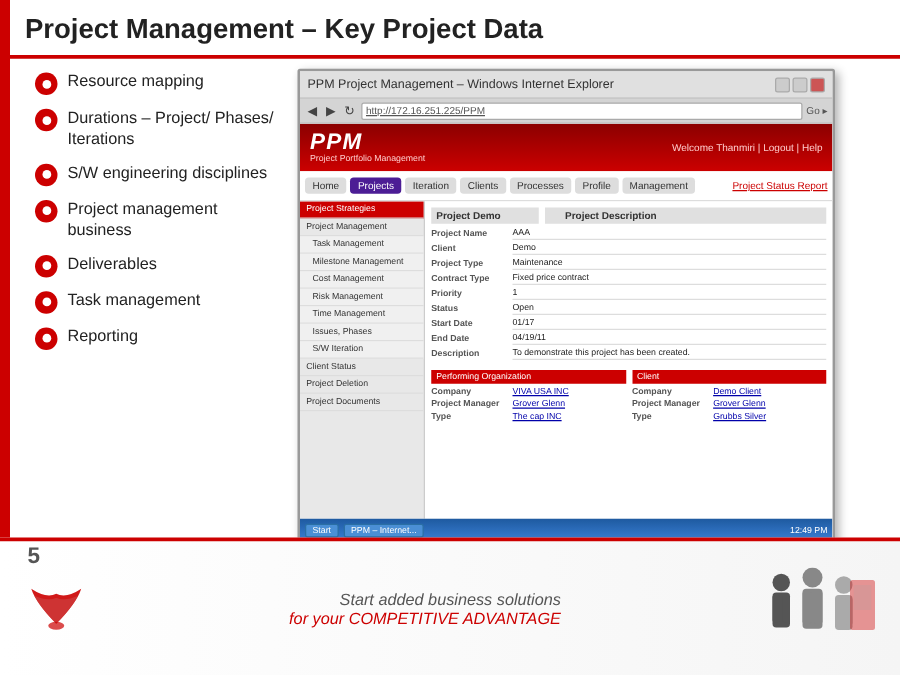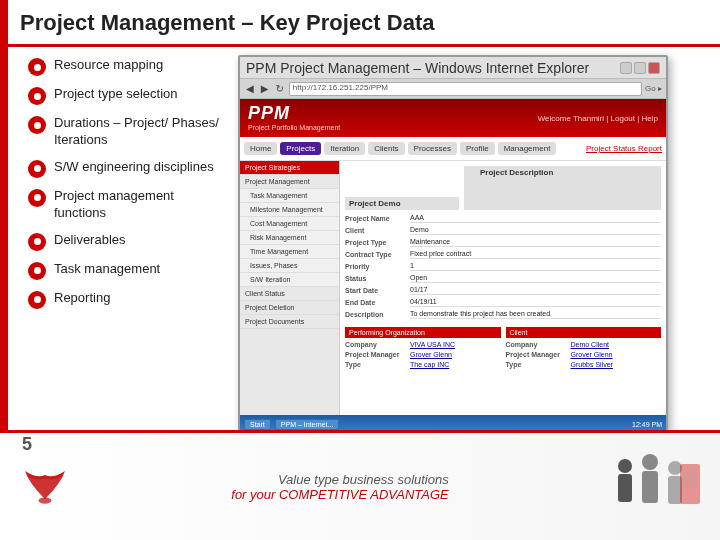--- a/index.html
+++ b/index.html
@@ -113,21 +113,21 @@
       background: #e0e0e0;
       height: 22px;
       display: flex;
       align-items: center;
       padding: 0 6px;
       border-bottom: 1px solid #bbb;
       gap: 4px;
     }
 
     .browser-titlebar-text {
-      font-size: 14px;
+      font-size: 10px;
       color: #333;
       flex: 1;
     }
 
     .browser-close-btns {
       display: flex;
       gap: 2px;
     }
 
     .browser-btn {
@@ -151,20 +151,22 @@
     .address-bar {
       flex: 1;
       height: 14px;
       background: #fff;
       border: 1px solid #aaa;
       border-radius: 2px;
       font-size: 8px;
       color: #555;
       padding: 0 3px;
       display: flex;
+      align-items: center;
+      text-decoration: underline;
     }
 
     .browser-nav-btn {
       font-size: 10px;
       color: #444;
       cursor: pointer;
       padding: 0 2px;
     }
 
     
@@ -412,36 +414,32 @@
     <h1>Project Management – Key Project Data</h1>
   </div>
 
   <div class="main-content" style="padding-left:8px;">
 
     <div class="left-panel">
       <ul class="bullet-list">
         <li>
           <span class="bullet-dot"></span>
           <span class="bullet-text">Resource mapping</span>
-        </li>
-        <li>
-          <span class="bullet-dot"></span>
-          <span class="bullet-text">Project type selection</span>
         </li>
         <li>
           <span class="bullet-dot"></span>
           <span class="bullet-text">Durations – Project/ Phases/ Iterations</span>
         </li>
         <li>
           <span class="bullet-dot"></span>
           <span class="bullet-text">S/W engineering disciplines</span>
         </li>
         <li>
           <span class="bullet-dot"></span>
-          <span class="bullet-text">Project management functions</span>
+          <span class="bullet-text">Project management business</span>
         </li>
         <li>
           <span class="bullet-dot"></span>
           <span class="bullet-text">Deliverables</span>
         </li>
         <li>
           <span class="bullet-dot"></span>
           <span class="bullet-text">Task management</span>
         </li>
         <li>
@@ -509,21 +507,21 @@
               <div class="ppm-sidebar-item sub">Issues, Phases</div>
               <div class="ppm-sidebar-item sub">S/W Iteration</div>
               <div class="ppm-sidebar-item">Client Status</div>
               <div class="ppm-sidebar-item">Project Deletion</div>
               <div class="ppm-sidebar-item">Project Documents</div>
             </div>
 
             <div class="ppm-content">
 
               <div style="display:flex; gap:5px; margin-bottom:4px;">
-                <div style="width:114px; font-size:8px; font-weight:bold; color:#333; background:#e0e0e0; padding:2px 4px;margin-top:31px;">Project Demo</div>
+                <div style="width:86px; font-size:8px; font-weight:bold; color:#333; background:#e0e0e0; padding:2px 4px;">Project Demo</div>
                 <div style="flex:1; font-size:8px; font-weight:bold; color:#333; background:#e0e0e0; padding:2px 16px;">Project Description</div>
               </div>
 
               <div class="ppm-form-row">
                 <div class="ppm-form-label">Project Name</div>
                 <div class="ppm-form-value">AAA</div>
               </div>
               <div class="ppm-form-row">
                 <div class="ppm-form-label">Client</div>
                 <div class="ppm-form-value">Demo</div>
@@ -612,21 +610,21 @@
     <div class="footer-left">
 
       <svg class="viva-bird" viewBox="0 0 60 50">
         <path d="M30 40 Q10 20 5 5 Q20 15 30 10 Q40 15 55 5 Q50 20 30 40Z" fill="#cc0000" opacity="0.9"></path>
         <path d="M30 40 Q15 25 8 12 Q22 18 30 14 Q38 18 52 12 Q45 25 30 40Z" fill="#cc4444" opacity="0.6"></path>
         <ellipse cx="30" cy="42" rx="8" ry="4" fill="#cc0000" opacity="0.7"></ellipse>
       </svg>
     </div>
 
     <div class="footer-tagline">
-      <div class="footer-tagline-line1">Value type business solutions</div>
+      <div class="footer-tagline-line1">Start added business solutions</div>
       <div class="footer-tagline-line2">for your COMPETITIVE ADVANTAGE</div>
     </div>
 
     <div class="footer-people">
       <svg width="90" height="65" viewBox="0 0 90 65">
 
         <ellipse cx="15" cy="12" rx="7" ry="7" fill="#555"></ellipse>
         <rect x="8" y="20" width="14" height="28" rx="3" fill="#555"></rect>
         <rect x="8" y="22" width="6" height="22" rx="2" fill="#555"></rect>
         <rect x="16" y="22" width="6" height="22" rx="2" fill="#555"></rect>

